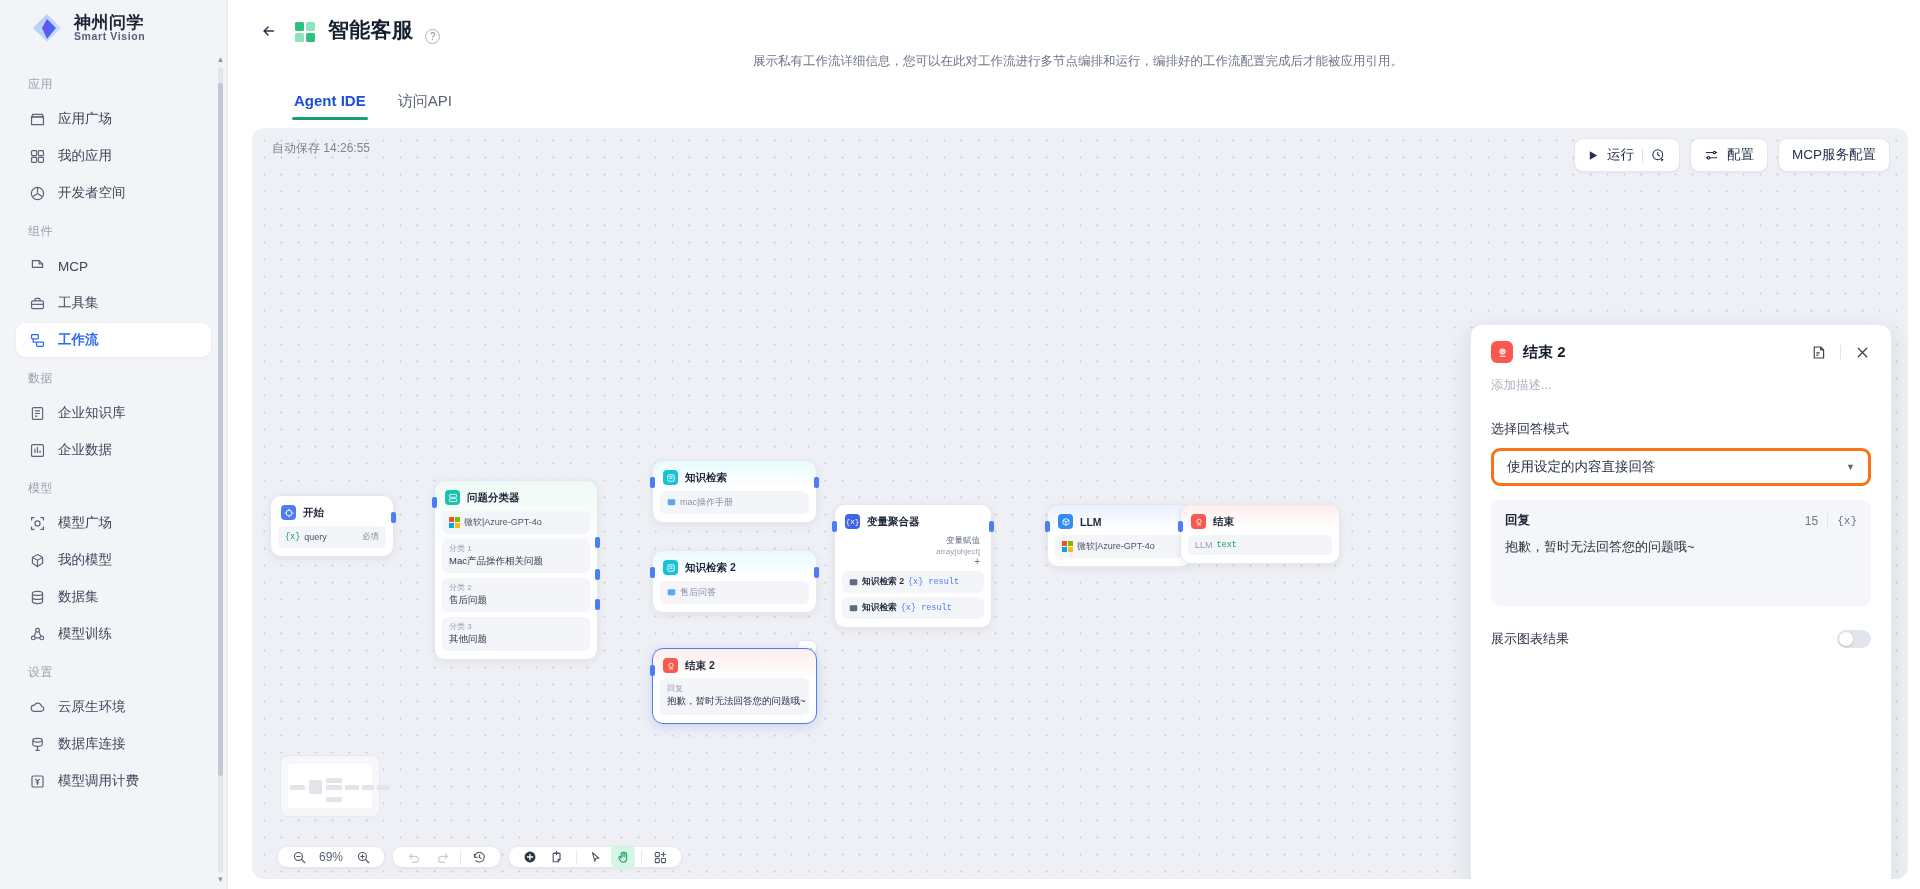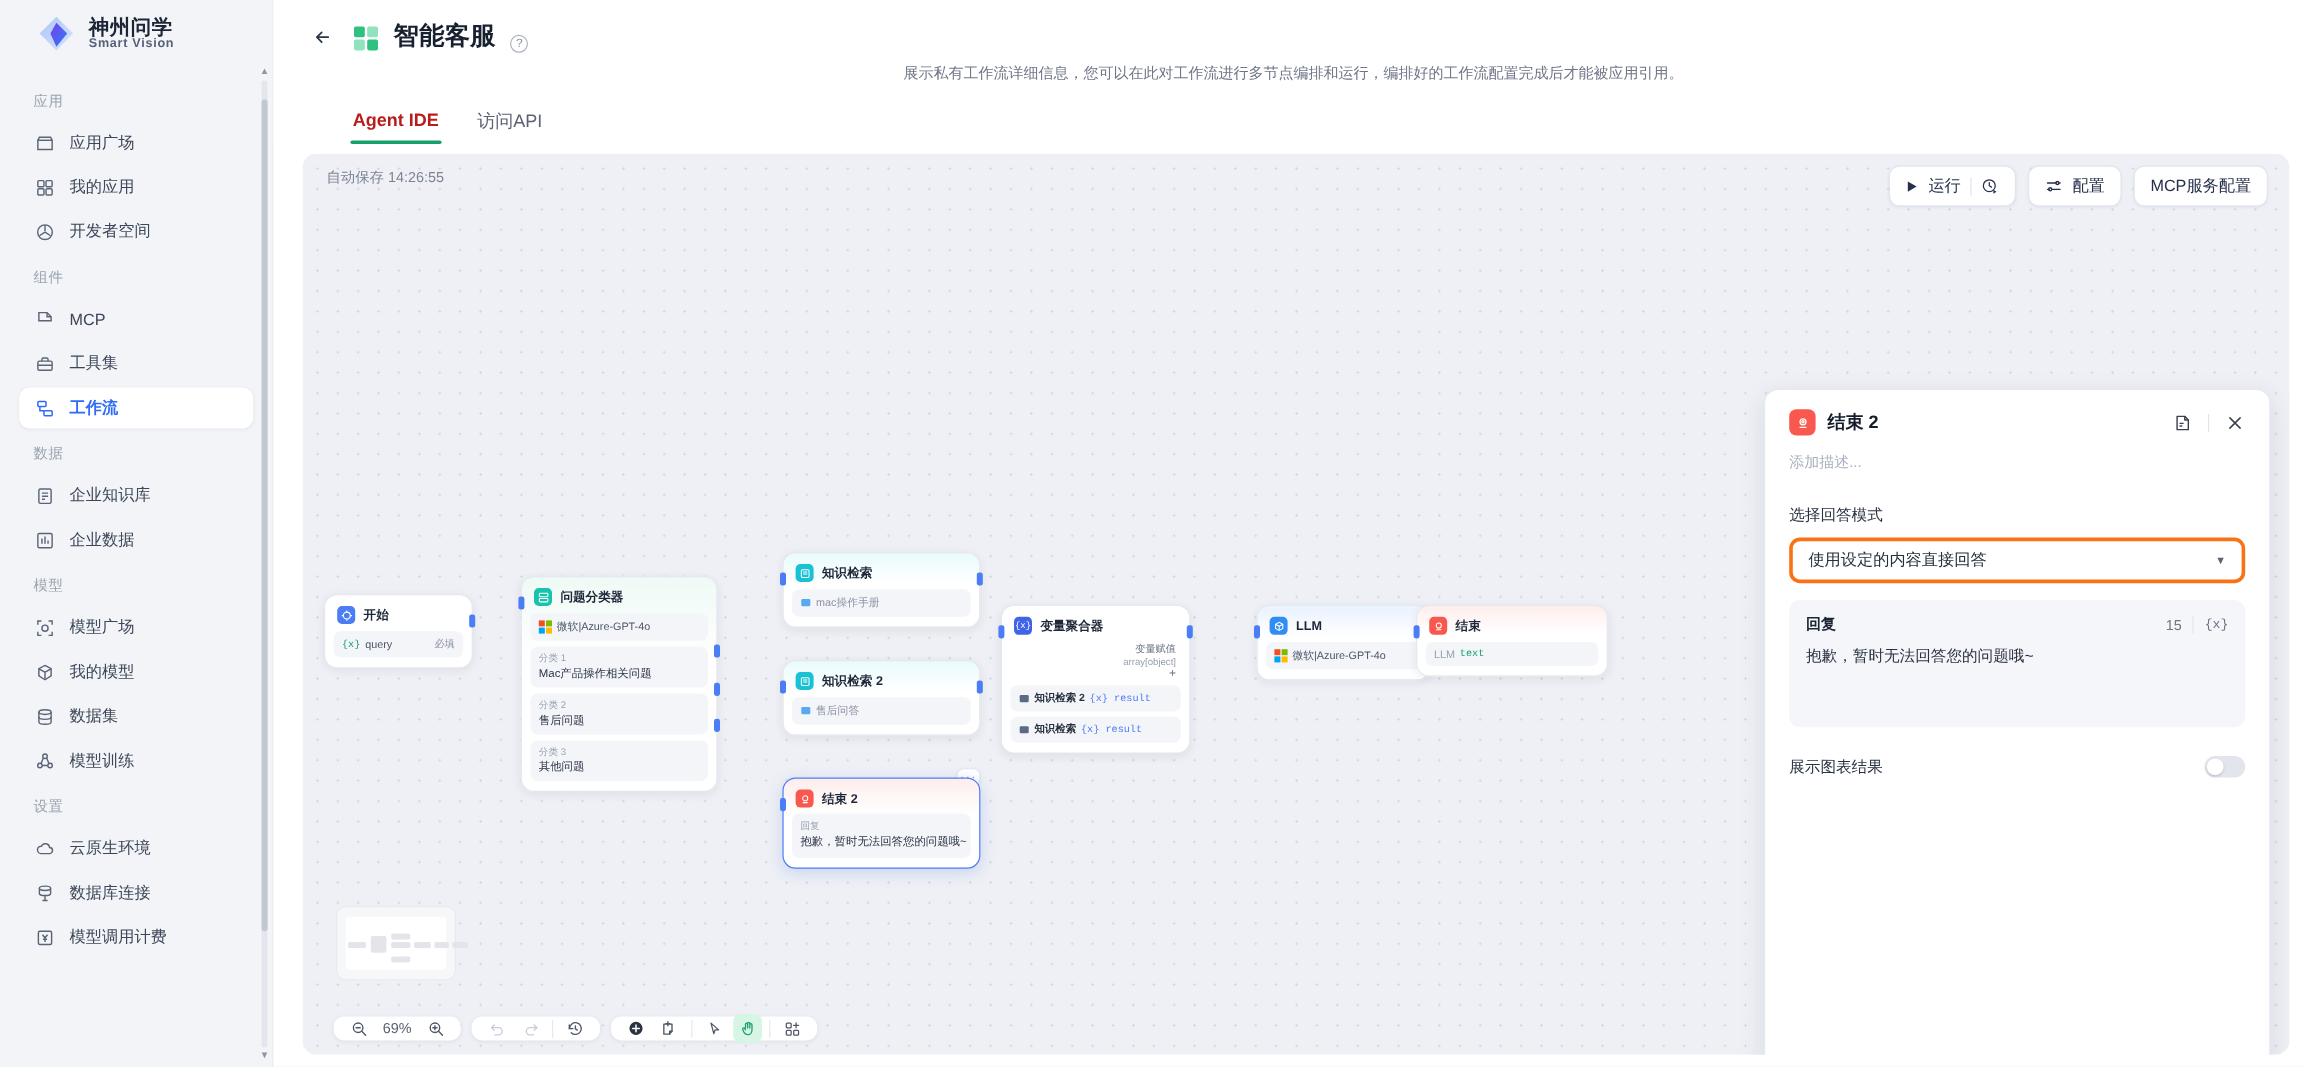--- a/index.html
+++ b/index.html
@@ -70,21 +70,21 @@
   .help-icon {
     width: 15px; height: 15px; border-radius: 50%; border: 1.3px solid #aab2c0; color:#8a93a3;
     font-size: 10px; display:flex; align-items:center; justify-content:center; cursor:pointer; margin-left: 1px;
   }
   .page-sub { font-size: 12.5px; color: #6e7687; margin: 9px 0 0 8px; text-align: center; }
 
   .tabs { display: flex; gap: 28px; padding: 0 0 0 36px; margin-top: 16px; }
   .tab {
     font-size: 15px; color: #5a6274; padding: 6px 2px 9px 2px; cursor: pointer; position: relative; font-weight: 500;
   }
-  .tab.active { color: #b91c1c; font-weight: 700; }
+  .tab.active { color: #1d4ed8; font-weight: 700; }
   .tab.active::after {
     content:""; position:absolute; left: 0; right: 0; bottom: 0; height: 3px; background:#16a06a; border-radius: 2px;
   }
 
   
   .canvas-wrap { flex: 1; position: relative; margin: 8px 12px 10px 24px; border-radius: 12px; overflow: hidden; }
   .canvas {
     position: absolute; inset: 0;
     background-color: #eef0f5;
     background-image: radial-gradient(#d3d8e2 1.1px, transparent 1.1px);

